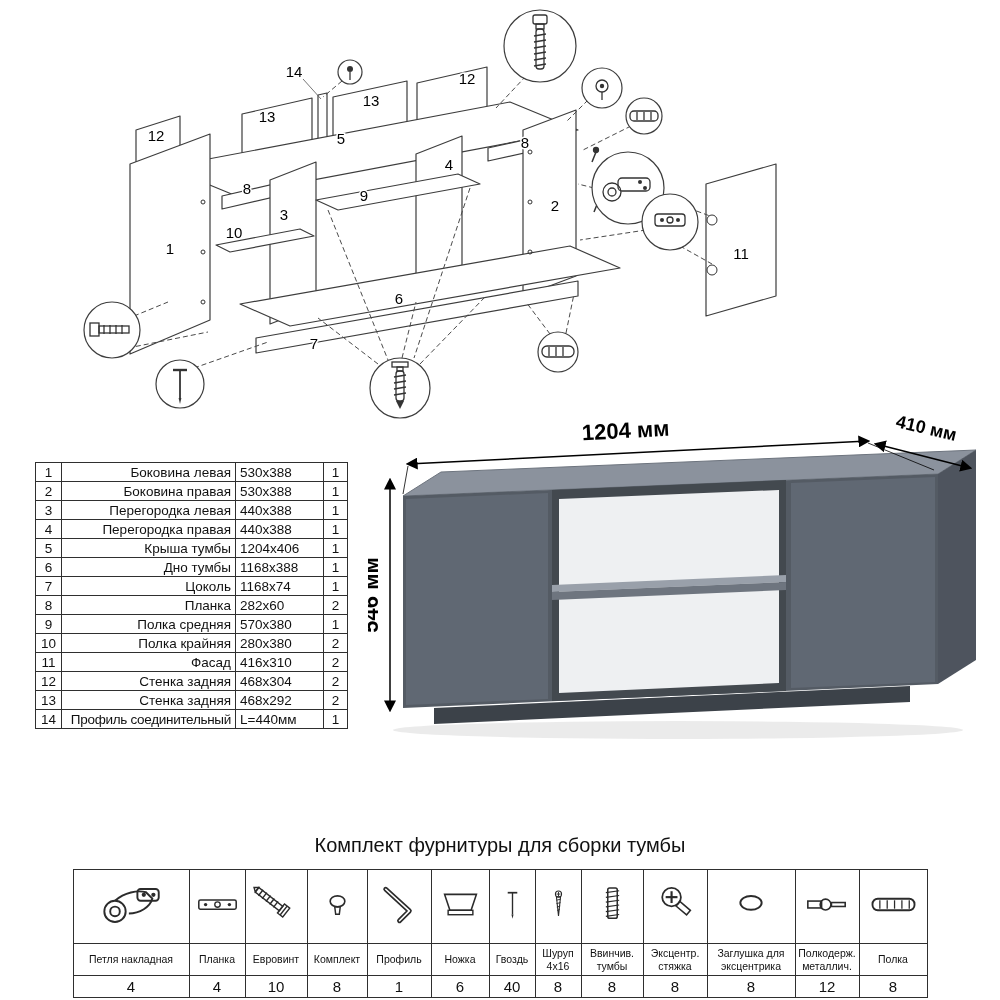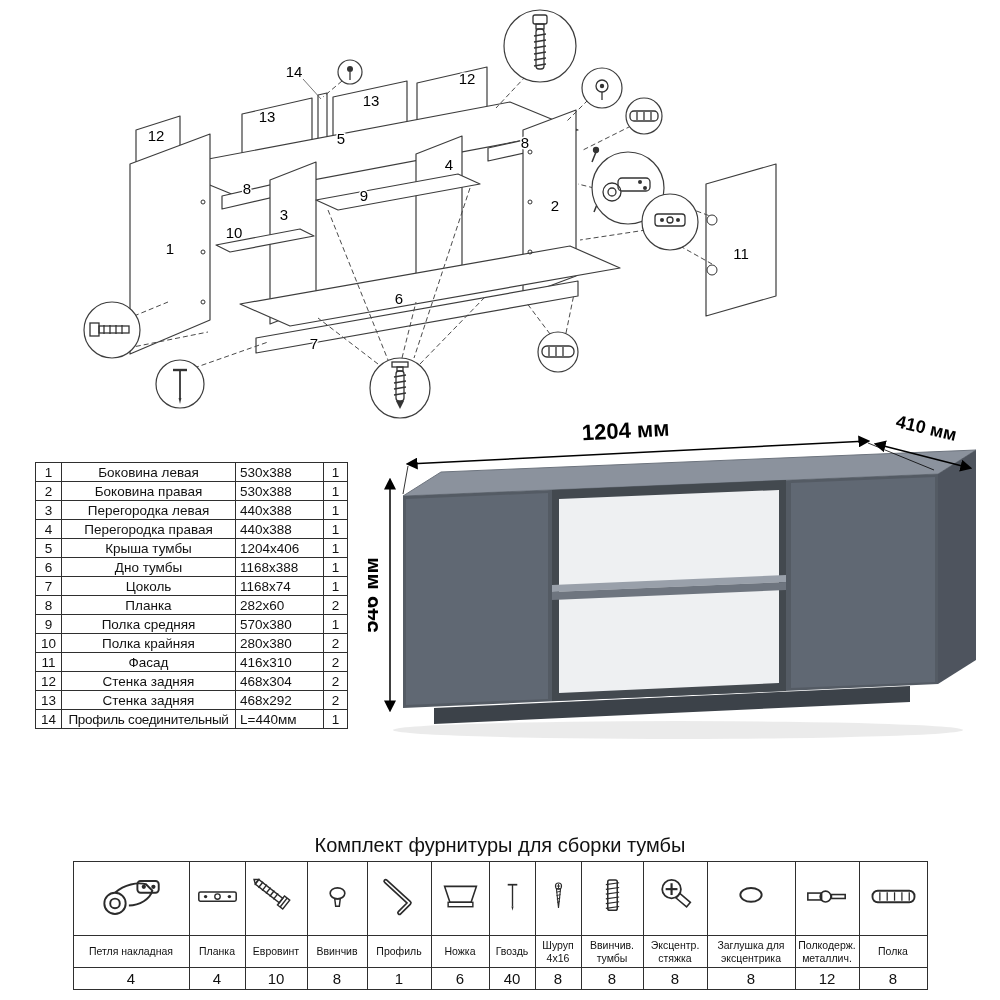--- a/index.html
+++ b/index.html
@@ -5,29 +5,29 @@
   *{margin:0;padding:0;box-sizing:border-box}
   html,body{width:1000px;height:1000px;background:#fff}
   body{font-family:"Liberation Sans",sans-serif;position:relative;color:#111}
   .page{position:absolute;inset:0;background:#fff;overflow:hidden}
 
   .exploded{position:absolute;left:18px;top:2px}
 
   .parts{position:absolute;left:35px;top:462px;border-collapse:collapse;background:#fff}
   .parts td{border:1px solid #2f2f2f;font-size:13.5px;padding:1px 4px;height:19px;white-space:nowrap}
   .c-num{width:26px;text-align:center}
-  .c-name{width:174px;text-align:center}
+  .c-name{width:174px;text-align:right}
   .c-size{width:88px;}
   .c-qty{width:24px;text-align:center}
   .small{font-size:11.5px;letter-spacing:-0.3px}
 
   .render{position:absolute;left:368px;top:412px}
 
   .hw{position:absolute;left:48px;top:834px;width:904px}
-  .hw-title{text-align:center;font-size:20px;margin-bottom:4px}
+  .hw-title{text-align:center;font-size:20px;margin-bottom:12px}
   .hwt{border-collapse:collapse;margin:0 auto;background:#fff}
   .hwt td{border:1px solid #2f2f2f;text-align:center;vertical-align:middle}
   .hwt .icons td{height:74px;padding:2px}
   .hwt .names td{font-size:10.5px;line-height:1.15;height:32px;padding:1px 2px}
   .hwt .qty td{font-size:15px;height:22px}
   .hwicon{height:64px;max-width:100%}
 
   svg text{font-family:"Liberation Sans",sans-serif}
   .plbl{font-size:15px;fill:#000;paint-order:stroke;stroke:#fff;stroke-width:3px;text-anchor:middle}
   .dim{font-size:22px;font-weight:600;fill:#000;text-anchor:middle}
@@ -483,21 +483,21 @@
               <line x1="31" y1="25.5" x2="31" y2="33.5" stroke="#2b2b2b" stroke-width="1.2"></line>
               <line x1="38" y1="25.5" x2="38" y2="33.5" stroke="#2b2b2b" stroke-width="1.2"></line>
               <line x1="45" y1="25.5" x2="45" y2="33.5" stroke="#2b2b2b" stroke-width="1.2"></line>
             </svg>
           </td>
         </tr>
         <tr class="names">
           <td>Петля накладная</td>
           <td>Планка</td>
           <td>Евровинт</td>
-          <td>Ввинчив</td>
+          <td>Комплект</td>
           <td>Профиль</td>
           <td>Ножка</td>
           <td>Гвоздь</td>
           <td>Шуруп 4x16</td>
           <td>Ввинчив. тумбы</td>
           <td>Эксцентр. стяжка</td>
           <td>Заглушка для эксцентрика</td>
           <td>Полкодерж. металлич.</td>
           <td>Полка</td>
         </tr>

